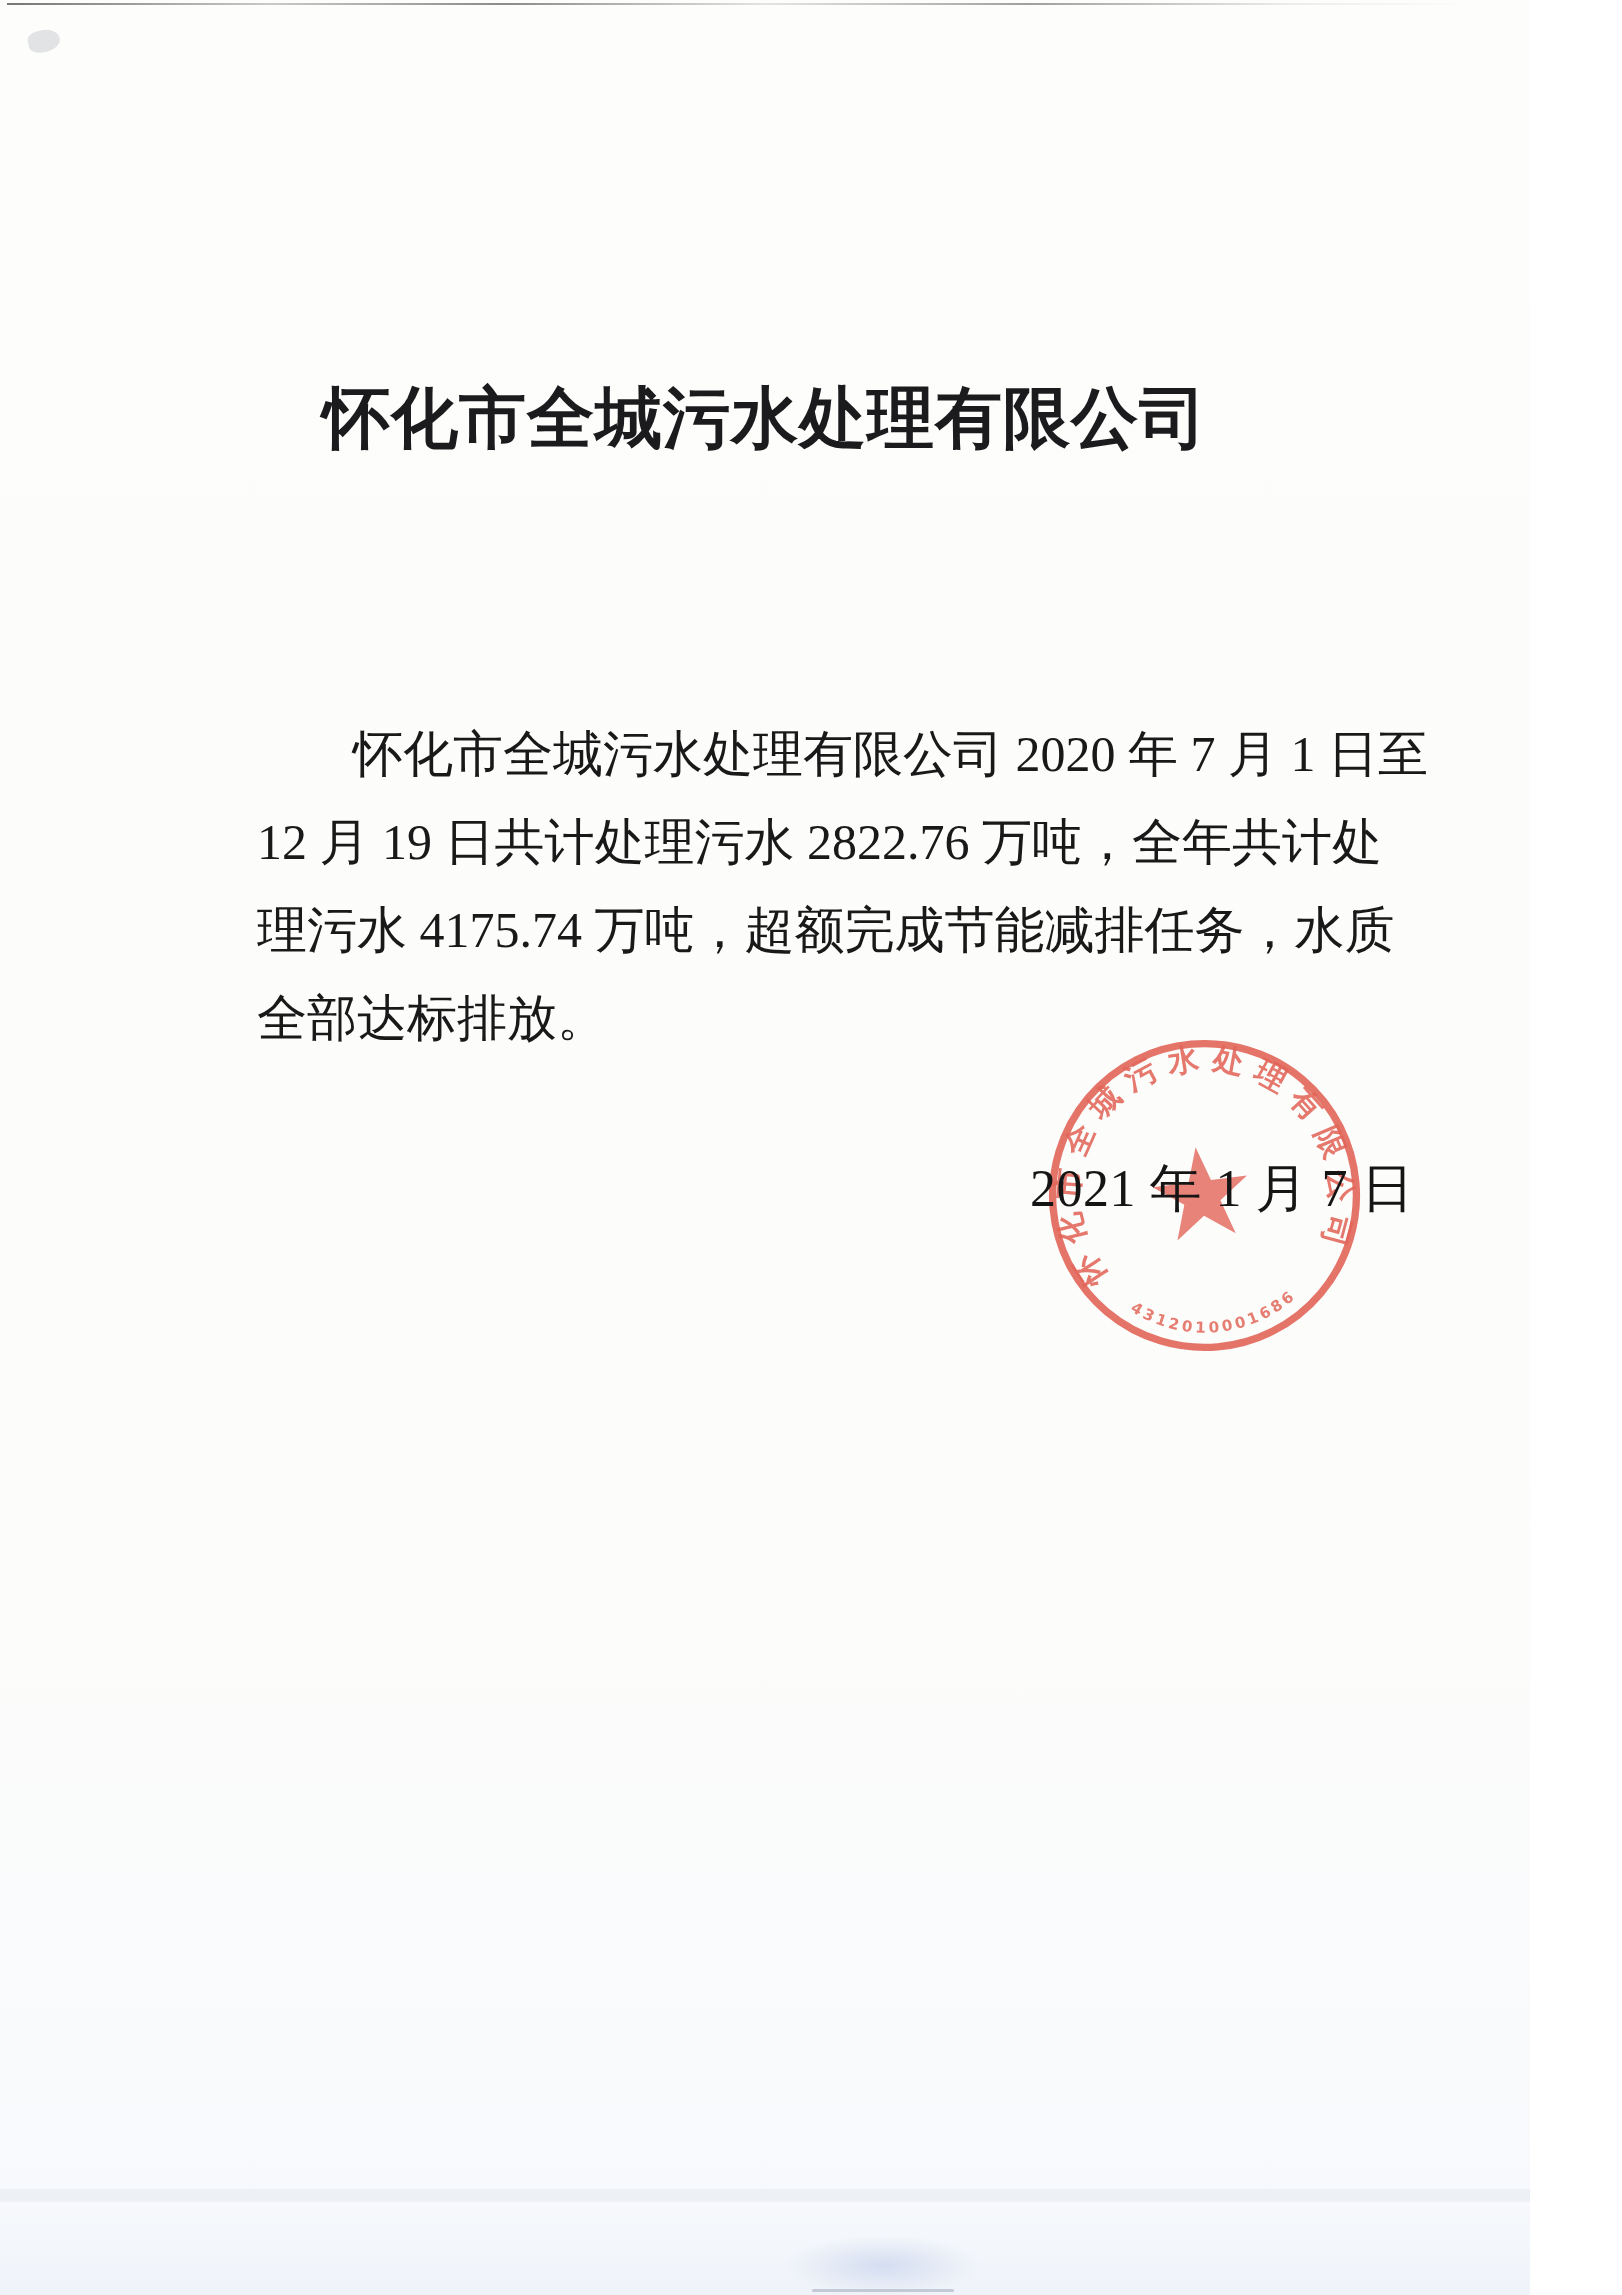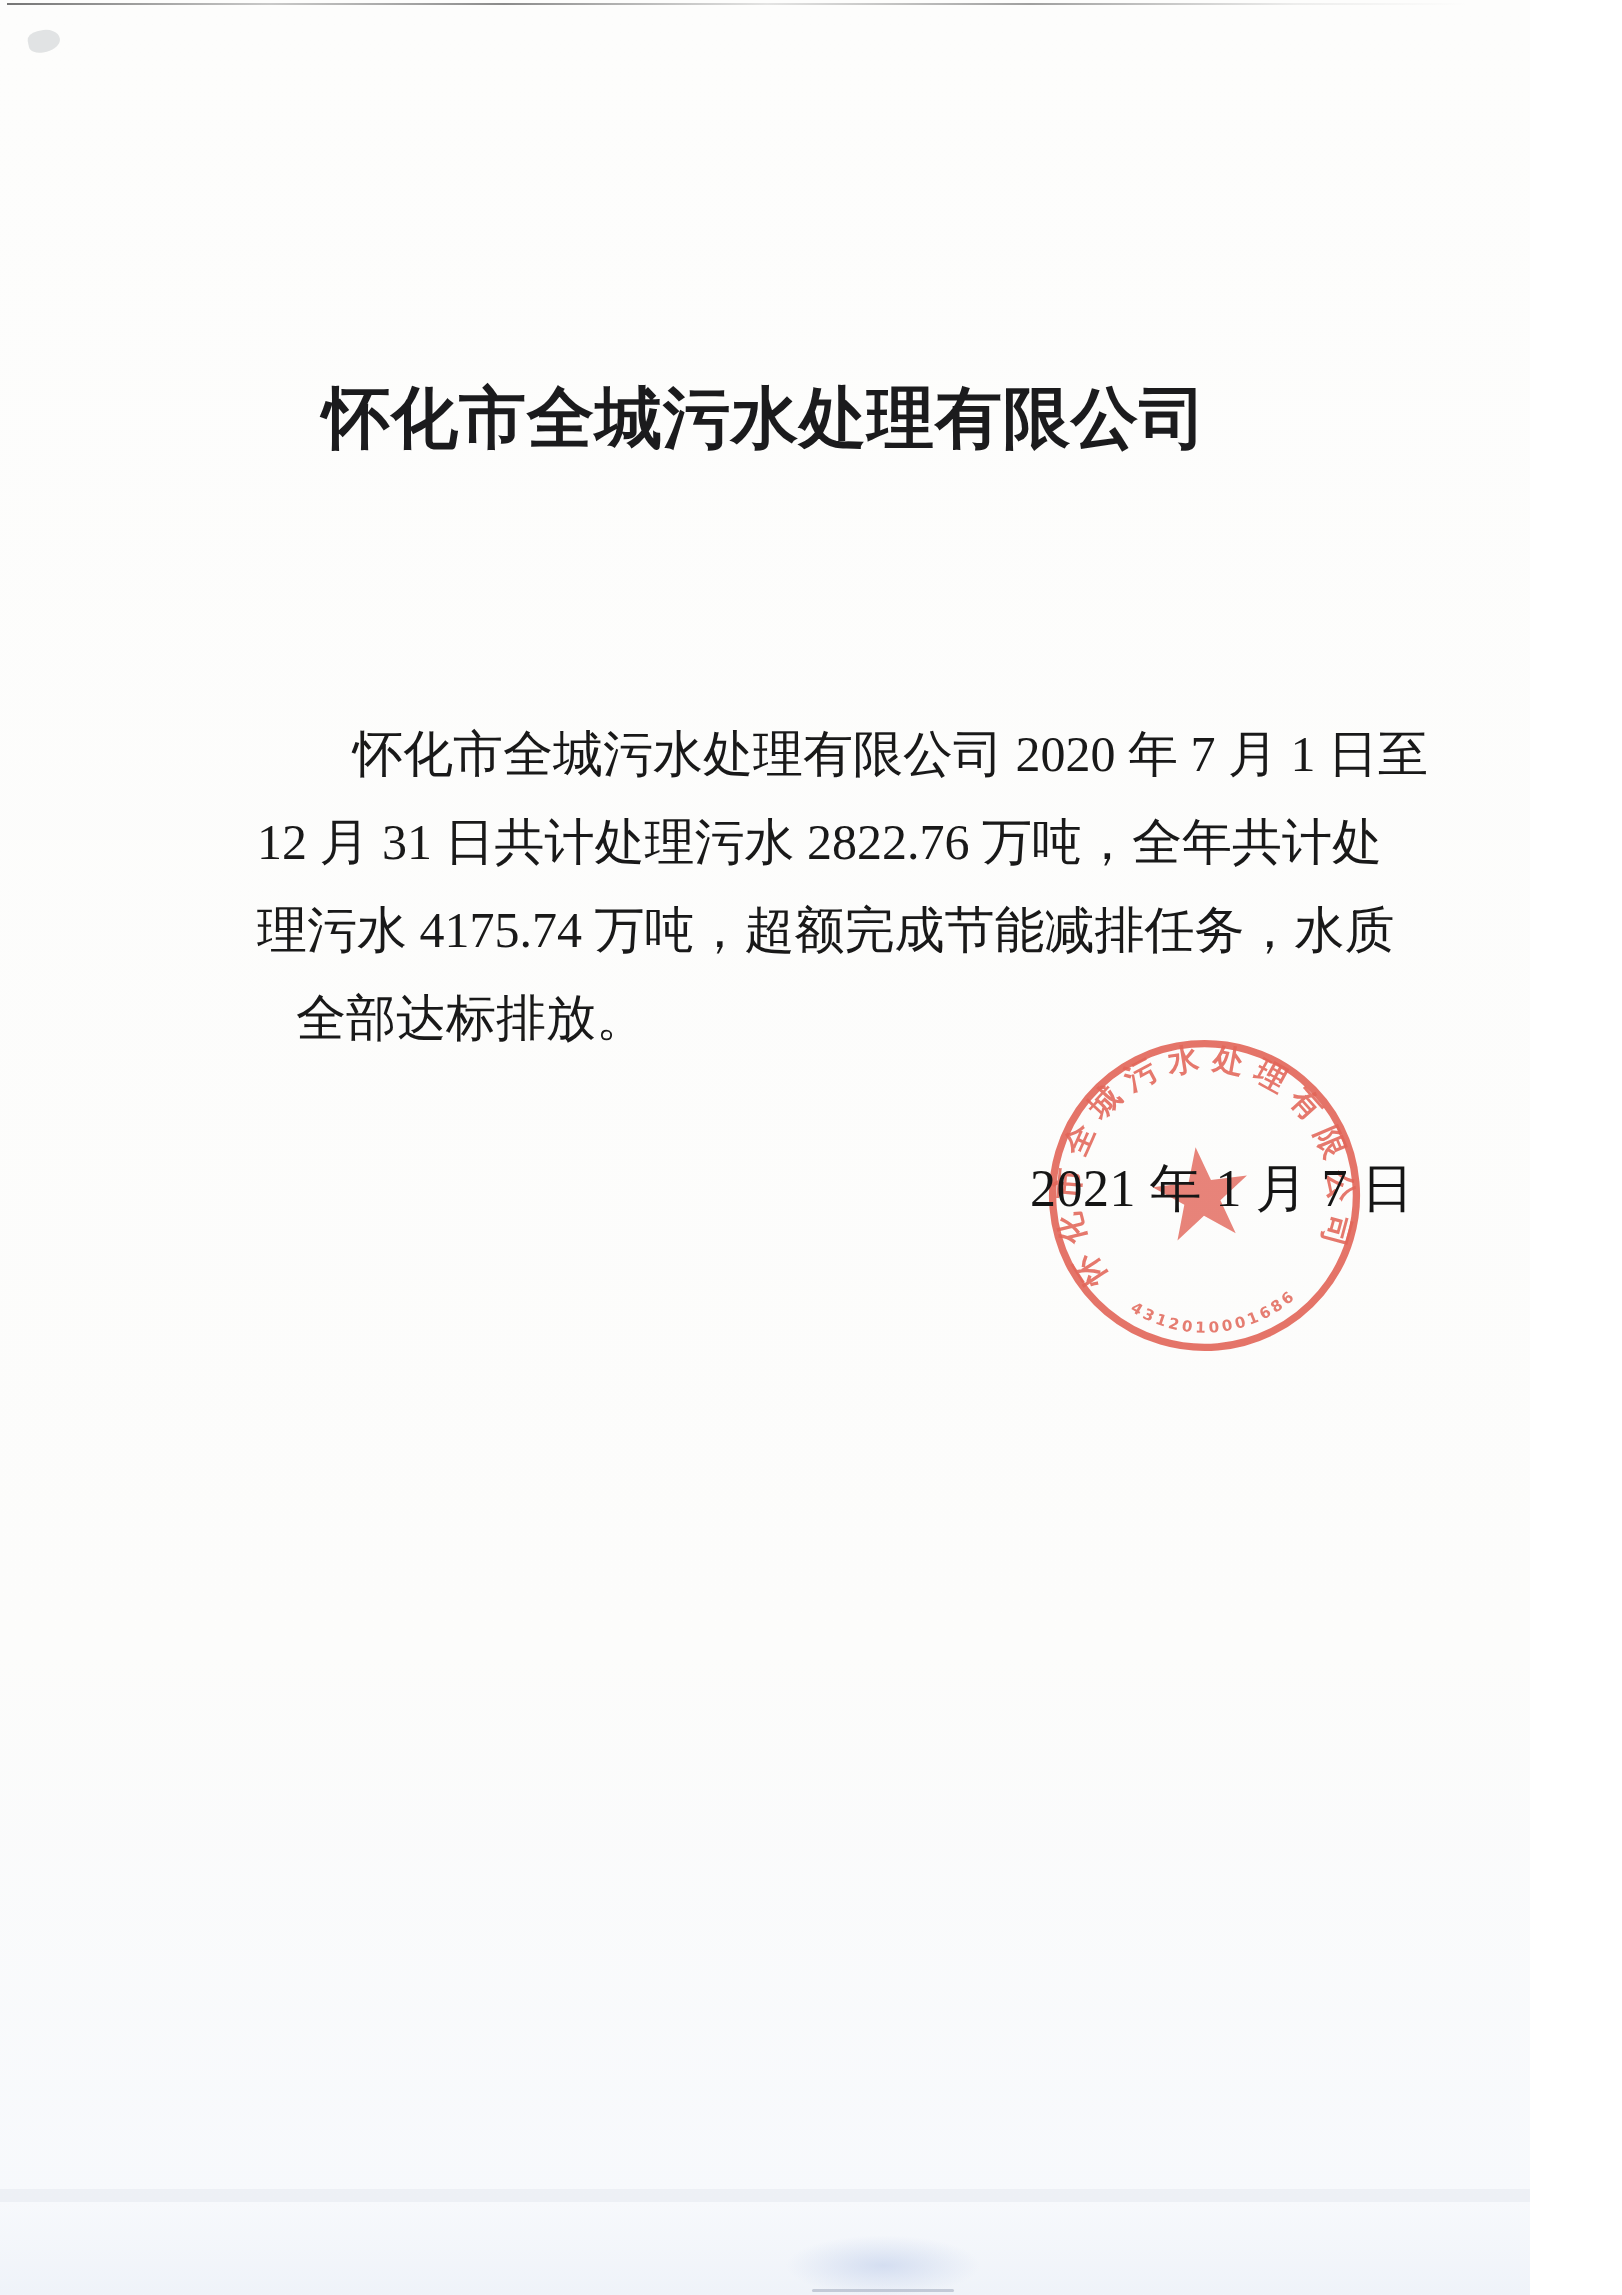--- a/index.html
+++ b/index.html
@@ -40,21 +40,21 @@
     letter-spacing:1px; color:#1b1b1d;
   }
   
   .paragraph {
     position:absolute; top:710px; left:257px; width:1123px;
     font-size:50px; line-height:88px; color:#191919;
     text-justify:inter-character;
   }
   .para-line { height:88px; text-align:justify; text-align-last:justify; white-space:nowrap; }
   .para-line.first { text-indent:96px; }
-  .para-line.last { text-align-last:left; white-space:normal;margin-left:39px; }
+  .para-line.last { text-align-last:left; white-space:normal; }
   
   .date-line {
     position:absolute; left:1030px; top:1161px; z-index:3;
     font-size:52px; line-height:55px; letter-spacing:0.5px; color:#151515;text-align:center;
   }
   
   .seal {
     position:absolute; left:1033px; top:1024px; width:343px; height:343px;
     z-index:2; mix-blend-mode:multiply; opacity:.93;
   }
@@ -79,21 +79,21 @@
   <div class="artifact-bottom-band"></div>
   <div class="artifact-bottom-smudge"></div>
   <div class="artifact-bottom-line"></div>
 
   <div class="title-block">
     <div>怀化市全城污水处理有限公司</div>
   </div>
 
   <div class="paragraph">
     <div class="para-line first">怀化市全城污水处理有限公司 2020 年 7 月 1 日至</div>
-    <div class="para-line">12 月 31 日共计处理污水 2822.76 万吨，全年共计处</div>
+    <div class="para-line">12 月 19 日共计处理污水 2822.76 万吨，全年共计处</div>
     <div class="para-line">理污水 4175.74 万吨，超额完成节能减排任务，水质</div>
     <div class="para-line last">全部达标排放。</div>
   </div>
 
   <svg class="seal" viewBox="-350 -350 700 700" xmlns="http://www.w3.org/2000/svg">
     <defs>
       <path id="arc-top" d="M -211.3 148.0 A 258 258 0 1 1 211.3 148.0" fill="none"></path>
       <path id="arc-bottom" d="M -172.4 220.6 A 280 280 0 0 0 172.4 220.6" fill="none"></path>
     </defs>
     <g transform="rotate(-5)">

